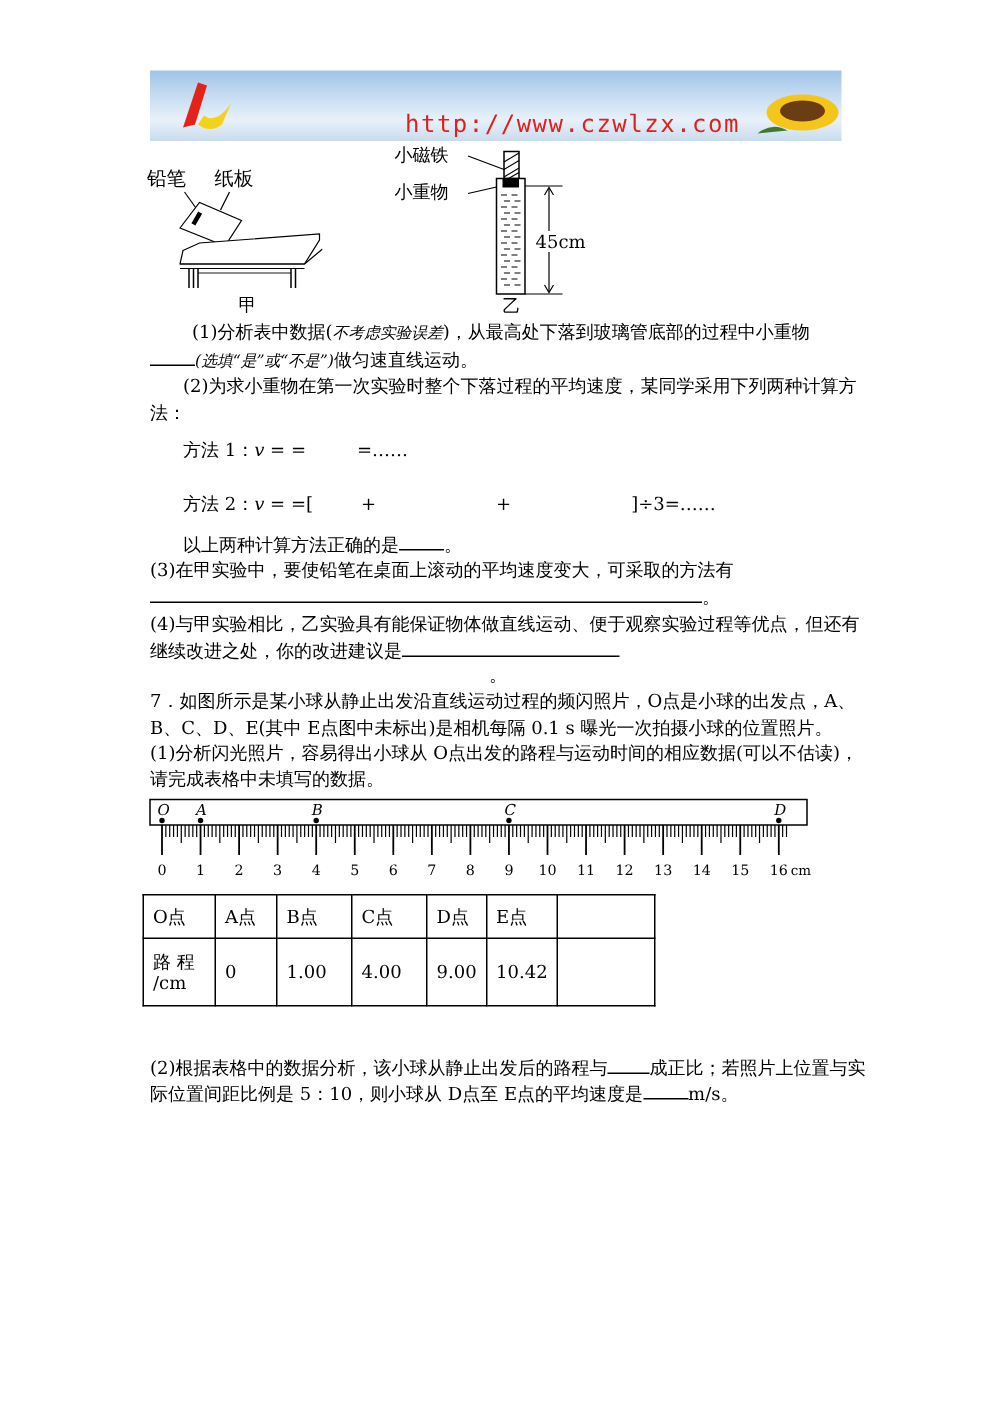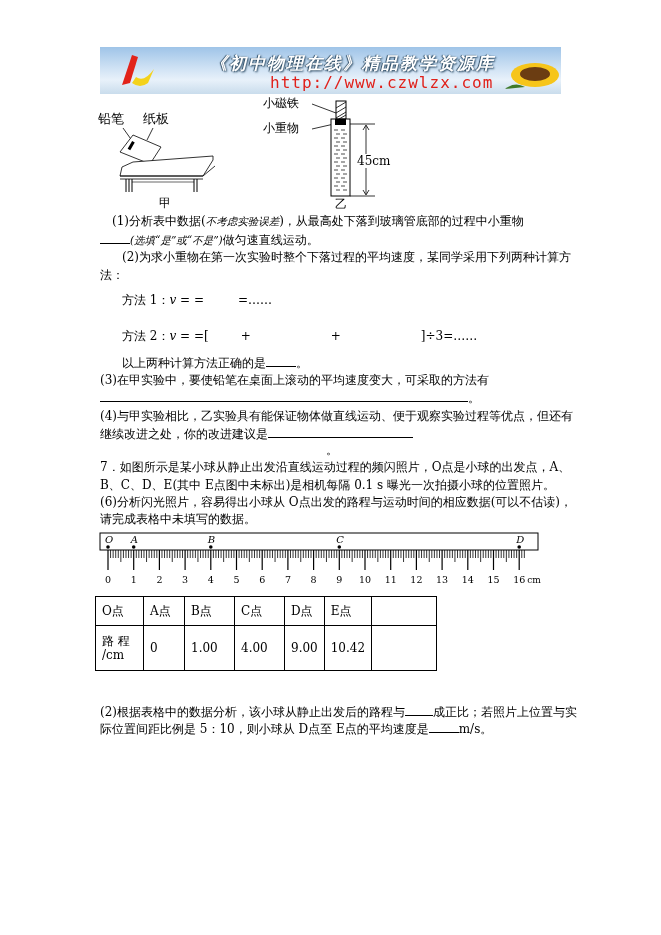--- a/index.html
+++ b/index.html
@@ -21,21 +21,20 @@
   .it { font-style: italic; font-family: "DejaVu Serif", serif; }
 </style>
 </head>
 <body>
 
 <div class="abs banner">
   <svg class="abs" style="left:18px;top:6px" width="40" height="36">
     <path d="M14 2 L20 4 L12 30 L4 32 Z" fill="#e2231a"></path>
     <path d="M18 24 Q26 30 36 16 L30 30 Q22 36 14 30 Z" fill="#f4d21b"></path>
   </svg>
-  <div class="title">《初中物理在线》精品教学资源库</div>
   <div class="url">http://www.czwlzx.com</div>
   <svg class="abs" style="left:395px;top:4px" width="66" height="43">
     <ellipse cx="40" cy="24" rx="24" ry="12" fill="#f6c51a"></ellipse>
     <ellipse cx="40" cy="23" rx="15" ry="7" fill="#6b3d12"></ellipse>
     <path d="M10 38 Q20 30 30 36 Z" fill="#3f7a2a"></path>
   </svg>
 </div>
 
 <svg class="abs" style="left:95px;top:100px" width="120" height="110">
   <text x="3" y="23" font-size="13" font-family="DejaVu Serif, serif">铅笔</text>
@@ -71,21 +70,21 @@
   </g>
   <line x1="90" y1="28" x2="115" y2="28" stroke="#000" stroke-width="0.8"></line>
   <line x1="90" y1="100" x2="115" y2="100" stroke="#000" stroke-width="0.8"></line>
   <line x1="106" y1="30" x2="106" y2="98" stroke="#000" stroke-width="0.8"></line>
   <path d="M103 34 L106 29 L109 34 M103 94 L106 99 L109 94" fill="none" stroke="#000" stroke-width="0.8"></path>
   <rect x="96" y="58" width="38" height="14" fill="#fff"></rect>
   <text x="97" y="69" font-size="12" font-family="DejaVu Serif, serif">45cm</text>
   <text x="75" y="112" font-size="12" font-family="DejaVu Serif, serif">乙</text>
 </svg>
 
-<div class="line" style="left:112px;top:214px">
+<div class="line" style="left:128px;top:214px">
   <span>(1)分析表中数据(</span><span class="small-it">不考虑实验误差</span><span>)，从最高处下落到玻璃管底部的过程中小重物</span>
 </div>
 <div class="line" style="left:100px;top:232px">
   <span class="blank" style="width:30px"></span><span class="small-it">(选填“是”或“不是”)</span><span>做匀速直线运动。</span>
 </div>
 <div class="line" style="left:122px;top:250px">(2)为求小重物在第一次实验时整个下落过程的平均速度，某同学采用下列两种计算方</div>
 <div class="line" style="left:100px;top:268px">法：</div>
 
 <div class="line" style="left:122px;top:293px">
   <span>方法 1：</span><span class="it">v</span>
@@ -104,21 +103,21 @@
   <span class="blank" style="width:368px"></span><span>。</span>
 </div>
 <div class="line" style="left:100px;top:409px">(4)与甲实验相比，乙实验具有能保证物体做直线运动、便于观察实验过程等优点，但还有</div>
 <div class="line" style="left:100px;top:426px">
   <span>继续改进之处，你的改进建议是</span><span class="blank" style="width:145px"></span>
 </div>
 <div class="line" style="left:326px;top:443px">。</div>
 
 <div class="line" style="left:100px;top:460px">7．如图所示是某小球从静止出发沿直线运动过程的频闪照片，O点是小球的出发点，A、</div>
 <div class="line" style="left:100px;top:478px">B、C、D、E(其中 E点图中未标出)是相机每隔 0.1 s 曝光一次拍摄小球的位置照片。</div>
-<div class="line" style="left:100px;top:495px">(6)分析闪光照片，容易得出小球从 O点出发的路程与运动时间的相应数据(可以不估读)，</div>
+<div class="line" style="left:100px;top:495px">(1)分析闪光照片，容易得出小球从 O点出发的路程与运动时间的相应数据(可以不估读)，</div>
 <div class="line" style="left:100px;top:512px">请完成表格中未填写的数据。</div>
 
 <svg id="ruler" class="abs" style="left:98px;top:530px" width="450" height="60">
   <rect x="2" y="3" width="438" height="17" fill="#fff" stroke="#000" stroke-width="1"></rect>
   <g id="ruler-ticks">
       <line x1="10" x2="10" y1="20" y2="40" stroke="#000" stroke-width="1.2"></line>
       <line x1="12.57" x2="12.57" y1="20" y2="28" stroke="#000" stroke-width="0.8"></line>
       <line x1="15.14" x2="15.14" y1="20" y2="28" stroke="#000" stroke-width="0.8"></line>
       <line x1="17.71" x2="17.71" y1="20" y2="28" stroke="#000" stroke-width="0.8"></line>
       <line x1="20.28" x2="20.28" y1="20" y2="28" stroke="#000" stroke-width="0.8"></line>

